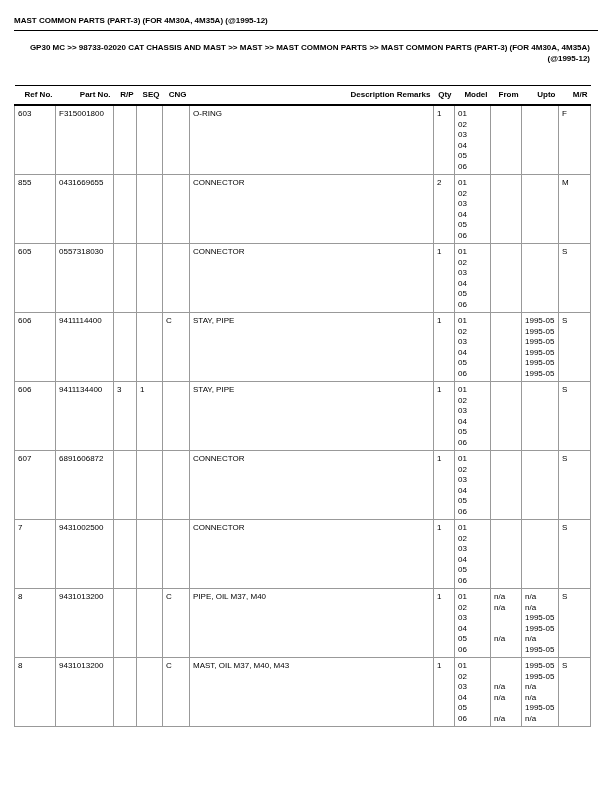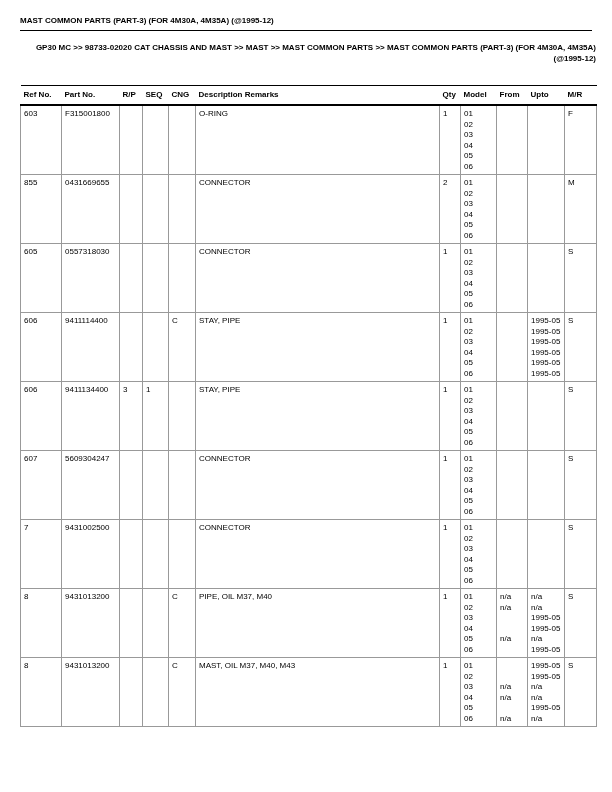--- a/index.html
+++ b/index.html
@@ -5,21 +5,21 @@
   html, body {
     margin: 0;
     padding: 0;
     background: #ffffff;
   }
   .page {
     position: relative;
     width: 612px;
     height: 792px;
     box-sizing: border-box;
-    padding: 16px 20px;
+    padding: 16px 14px;
     background: #ffffff;
     color: #000000;
     font-family: "Liberation Sans", sans-serif;
     overflow: hidden;
   }
   .doc-title {
     font-size: 8px;
     font-weight: bold;
     line-height: 10px;
     margin: 0 0 4px 0;
@@ -38,21 +38,21 @@
     text-align: right;
   }
   table.parts-table {
     margin-top: 21px;
     border-collapse: collapse;
     table-layout: fixed;
     width: 576px;
     font-size: 8px;
   }
   table.parts-table th {
-    text-align: left;
+    text-align: right;
     font-weight: bold;
     vertical-align: bottom;
     padding: 4px 3px 5px 3px;
     border-top: 1px solid #000;
     border-bottom: 2px solid #000;
     white-space: nowrap;
     overflow: hidden;
   }
   table.parts-table td {
     vertical-align: top;
@@ -271,21 +271,21 @@
             <div class="line"></div>
             <div class="line"></div>
             <div class="line"></div>
             <div class="line"></div>
             <div class="line"></div>
           </td>
           <td>S</td>
         </tr>
         <tr>
           <td>607</td>
-          <td>5609304247</td>
+          <td>6891606872</td>
           <td></td>
           <td></td>
           <td></td>
           <td>CONNECTOR</td>
           <td>1</td>
           <td>
             <div class="line">01</div>
             <div class="line">02</div>
             <div class="line">03</div>
             <div class="line">04</div>

